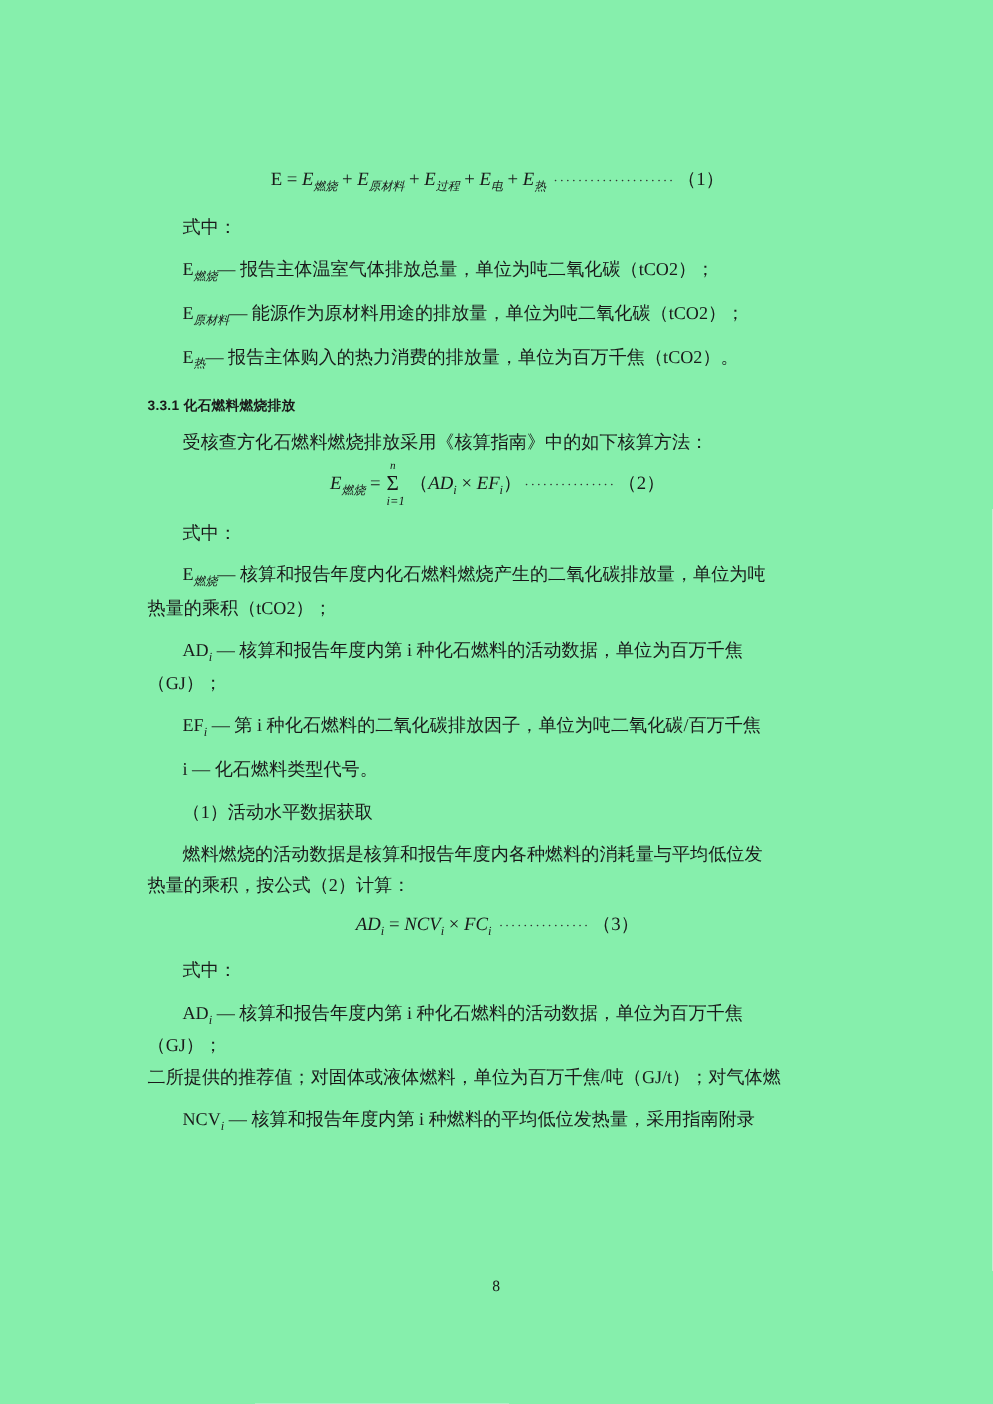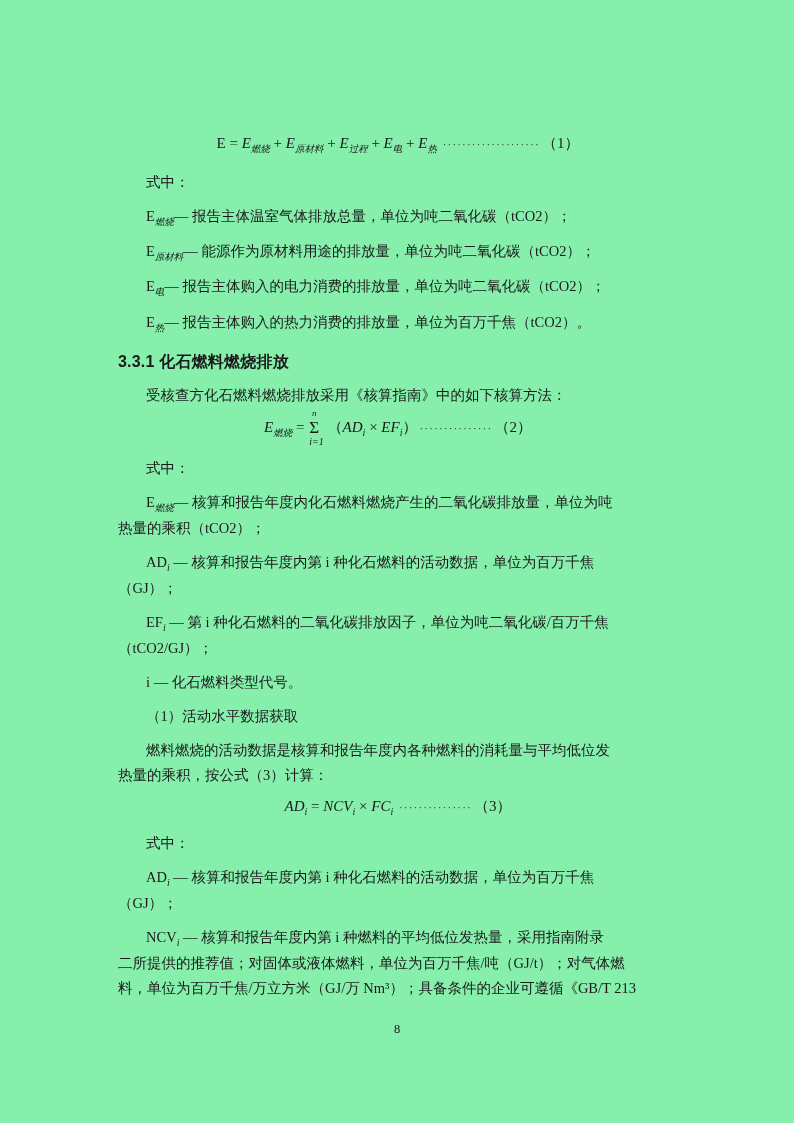--- a/index.html
+++ b/index.html
@@ -56,21 +56,21 @@
     text-align: justify;
   }
   p.indent {
     text-indent: 28px;
   }
   p.noindent {
     text-indent: 0;
   }
   .heading {
     margin: 16px 0 10px 0;
-    font-size: 16px;
+    font-size: 11px;
     font-weight: bold;
     font-family: "Liberation Sans", sans-serif;
     letter-spacing: 0.2px;
   }
   .sumblock {
     display: inline-block;
     position: relative;
     text-align: center;
     vertical-align: middle;
     font-style: normal;
@@ -132,23 +132,20 @@
 
     <p class="line indent">
       <span class="it">E</span><span class="sub">燃烧</span><span>— 报告主体温室气体排放总量，单位为吨二氧化碳（tCO2）；</span>
     </p>
 
     <p class="line indent">
       <span class="it">E</span><span class="sub">原材料</span><span>— 能源作为原材料用途的排放量，单位为吨二氧化碳（tCO2）；</span>
     </p>
 
 
-    <p class="line indent">
-      <span class="it">E</span><span class="sub">电</span><span>— 报告主体购入的电力消费的排放量，单位为吨二氧化碳（tCO2）；</span>
-    </p>
 
     <p class="line indent">
       <span class="it">E</span><span class="sub">热</span><span>— 报告主体购入的热力消费的排放量，单位为百万千焦（tCO2）。</span>
     </p>
 
     <div class="heading">3.3.1 化石燃料燃烧排放</div>
 
     <p class="line indent">受核查方化石燃料燃烧排放采用《核算指南》中的如下核算方法：</p>
 
     <div class="formula" style="margin-top:10px;margin-bottom:16px;">
@@ -165,46 +162,44 @@
     <p class="line noindent" style="margin-top:-9px;">热量的乘积（tCO2）；</p>
 
     <p class="line indent">
       <span class="it">AD</span><span class="subsm">i</span>&nbsp;<span>— 核算和报告年度内第 i 种化石燃料的活动数据，单位为百万千焦</span>
     </p>
     <p class="line noindent" style="margin-top:-9px;">（GJ）；</p>
 
     <p class="line indent">
       <span class="it">EF</span><span class="subsm">i</span>&nbsp;<span>— 第 i 种化石燃料的二氧化碳排放因子，单位为吨二氧化碳/百万千焦</span>
     </p>
-    <p class="line noindent" style="margin-top:-9px;">（tCO2/GJ）；</p>
 
     <p class="line indent">i — 化石燃料类型代号。</p>
 
     <p class="line indent">（1）活动水平数据获取</p>
 
     <p class="line indent">燃料燃烧的活动数据是核算和报告年度内各种燃料的消耗量与平均低位发</p>
-    <p class="line noindent" style="margin-top:-9px;">热量的乘积，按公式（3）计算：</p>
+    <p class="line noindent" style="margin-top:-9px;">热量的乘积，按公式（2）计算：</p>
 
     <div class="formula" style="margin-top:8px;margin-bottom:14px;">
       <span class="formula-line">
         <span class="it">AD</span><span class="subsm">i</span>&nbsp;=&nbsp;<span class="it">NCV</span><span class="subsm">i</span>&nbsp;×&nbsp;<span class="it">FC</span><span class="subsm">i</span>
         <span class="dots">···············</span><span>（3）</span>
       </span>
     </div>
 
     <p class="line indent">式中：</p>
 
     <p class="line indent">
       <span class="it">AD</span><span class="subsm">i</span>&nbsp;<span>— 核算和报告年度内第 i 种化石燃料的活动数据，单位为百万千焦</span>
     </p>
     <p class="line noindent" style="margin-top:-9px;">（GJ）；</p>
 
+    <p class="line noindent" style="margin-top:-9px;">二所提供的推荐值；对固体或液体燃料，单位为百万千焦/吨（GJ/t）；对气体燃</p>
     <p class="line indent">
       <span class="it">NCV</span><span class="subsm">i</span>&nbsp;<span>— 核算和报告年度内第 i 种燃料的平均低位发热量，采用指南附录</span>
     </p>
-    <p class="line noindent" style="margin-top:-9px;">二所提供的推荐值；对固体或液体燃料，单位为百万千焦/吨（GJ/t）；对气体燃</p>
-    <p class="line noindent" style="margin-top:-9px;">料，单位为百万千焦/万立方米（GJ/万 Nm³）；具备条件的企业可遵循《GB/T 213</p>
 
   </div>
 
   <div class="pagenum">8</div>
 
 </div>
 
 </body></html>

